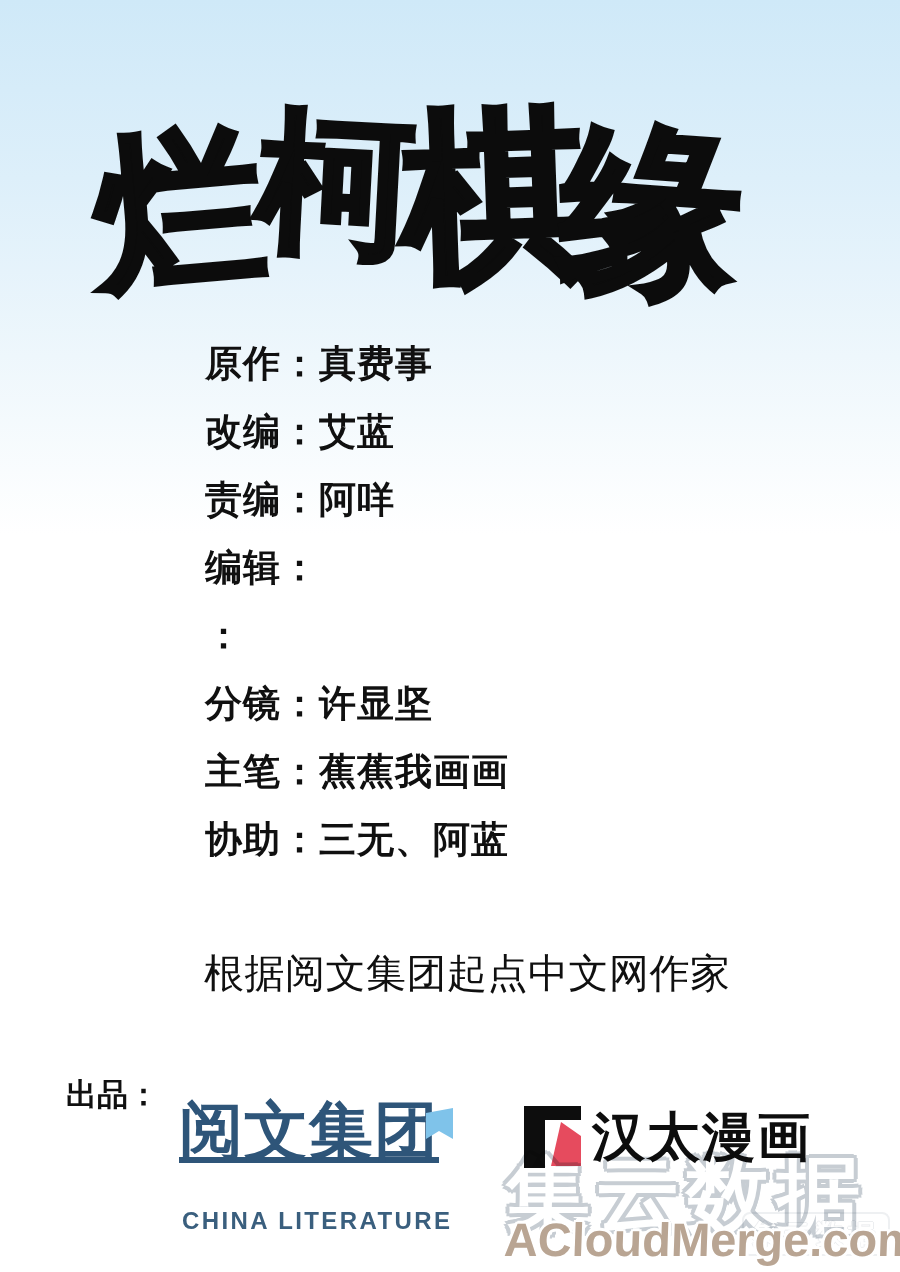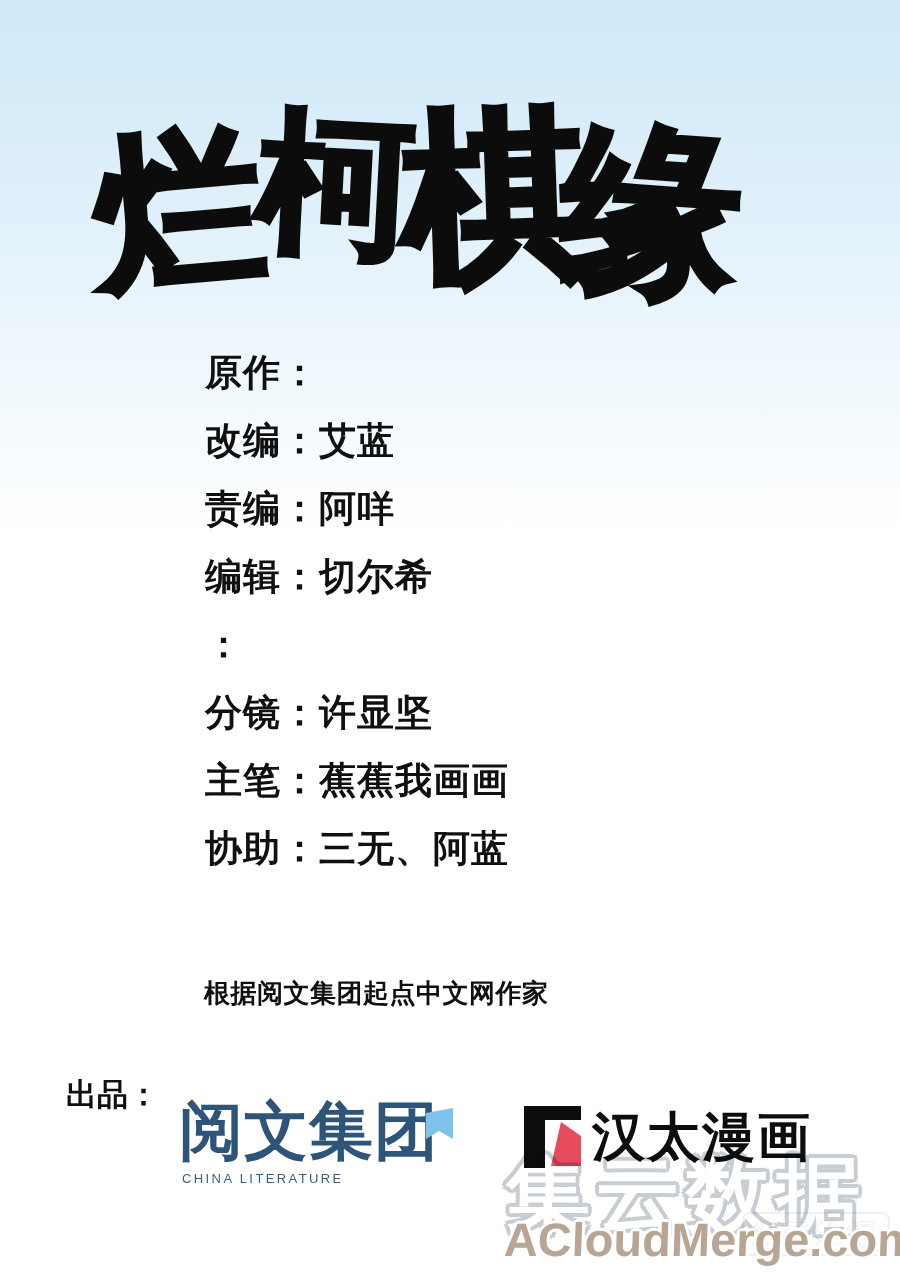--- a/index.html
+++ b/index.html
@@ -16,33 +16,33 @@
     -webkit-text-stroke:6px #0c0c0c;letter-spacing:-14px;line-height:1;
   }
   .tc{display:inline-block;}
   .tc:nth-child(1){transform:rotate(-5deg) translateY(16px) scale(.97);}
   .tc:nth-child(2){transform:rotate(3deg) translateY(-10px) scale(.90);}
   .tc:nth-child(3){transform:rotate(-2deg) translateY(2px) scale(1.07);}
   .tc:nth-child(4){transform:rotate(4deg) translateY(18px) scale(1.04);}
   
   .credits{position:absolute;left:205px;top:330px;}
   .credit-line{
-    height:68px;display:flex;align-items:flex-end;
+    height:68px;display:flex;align-items:center;
     font-size:37px;font-weight:800;letter-spacing:1px;color:#101010;white-space:nowrap;
   }
   
   .note{
-    position:absolute;left:204px;top:972px;
-    font-size:26px;font-weight:700;line-height:43px;letter-spacing:.5px;color:#101010;
+    position:absolute;left:204px;top:952px;
+    font-size:40px;font-weight:400;line-height:43px;letter-spacing:.5px;color:#101010;
   }
   
   .chupin{position:absolute;left:66px;top:1074px;font-size:31px;font-weight:700;color:#101010;}
-  .yw-name{position:absolute;left:179px;top:1096px;font-size:64px;font-weight:600;color:#2e5579;letter-spacing:1px;line-height:1.1;}
+  .yw-name{position:absolute;left:179px;top:1096px;font-size:64px;font-weight:600;color:#2e5579;letter-spacing:1px;line-height:1.1;text-decoration:underline;}
   .yw-flag{position:absolute;left:424px;top:1108px;}
-  .yw-sub{position:absolute;left:182px;top:1171px;font-size:13px;font-weight:400;letter-spacing:2.4px;color:#3a5f7e;}
+  .yw-sub{position:absolute;left:182px;top:1207px;font-size:24px;font-weight:700;letter-spacing:2.4px;color:#3a5f7e;}
   .hantai{position:absolute;left:524px;top:1106px;display:flex;align-items:center;z-index:2;}
   .ht-name{margin-left:10px;font-size:53px;font-weight:800;letter-spacing:2px;color:#0d0d0d;line-height:62px;}
   
   .wm-cn{
     position:absolute;left:506px;top:1150px;z-index:4;mix-blend-mode:multiply;
     font-size:84px;font-weight:900;letter-spacing:6px;color:#fff;line-height:1.05;white-space:nowrap;
     text-shadow:4px 0 0 #c7cdd3,-4px 0 0 #c7cdd3,0 4px 0 #c7cdd3,0 -4px 0 #c7cdd3,
                 3px 3px 0 #c7cdd3,-3px 3px 0 #c7cdd3,3px -3px 0 #c7cdd3,-3px -3px 0 #c7cdd3;
   }
   .wm-ghost{
@@ -69,35 +69,35 @@
     <span class="tc">烂</span>
     <span class="tc">柯</span>
     <span class="tc">棋</span>
     <span class="tc">缘</span>
   </div>
 
   <div class="credits">
     <div class="credit-line">
       <span>原作</span>
         <span>：</span>
+        <span>真费事</span>
     </div>
     <div class="credit-line">
       <span>改编</span>
         <span>：</span>
         <span>艾蓝</span>
     </div>
     <div class="credit-line">
       <span>责编</span>
         <span>：</span>
         <span>阿咩</span>
     </div>
     <div class="credit-line">
       <span>编辑</span>
         <span>：</span>
-        <span>切尔希</span>
     </div>
     <div class="credit-line">
         <span>：</span>
     </div>
     <div class="credit-line">
       <span>分镜</span>
         <span>：</span>
         <span>许显坚</span>
     </div>
     <div class="credit-line">

